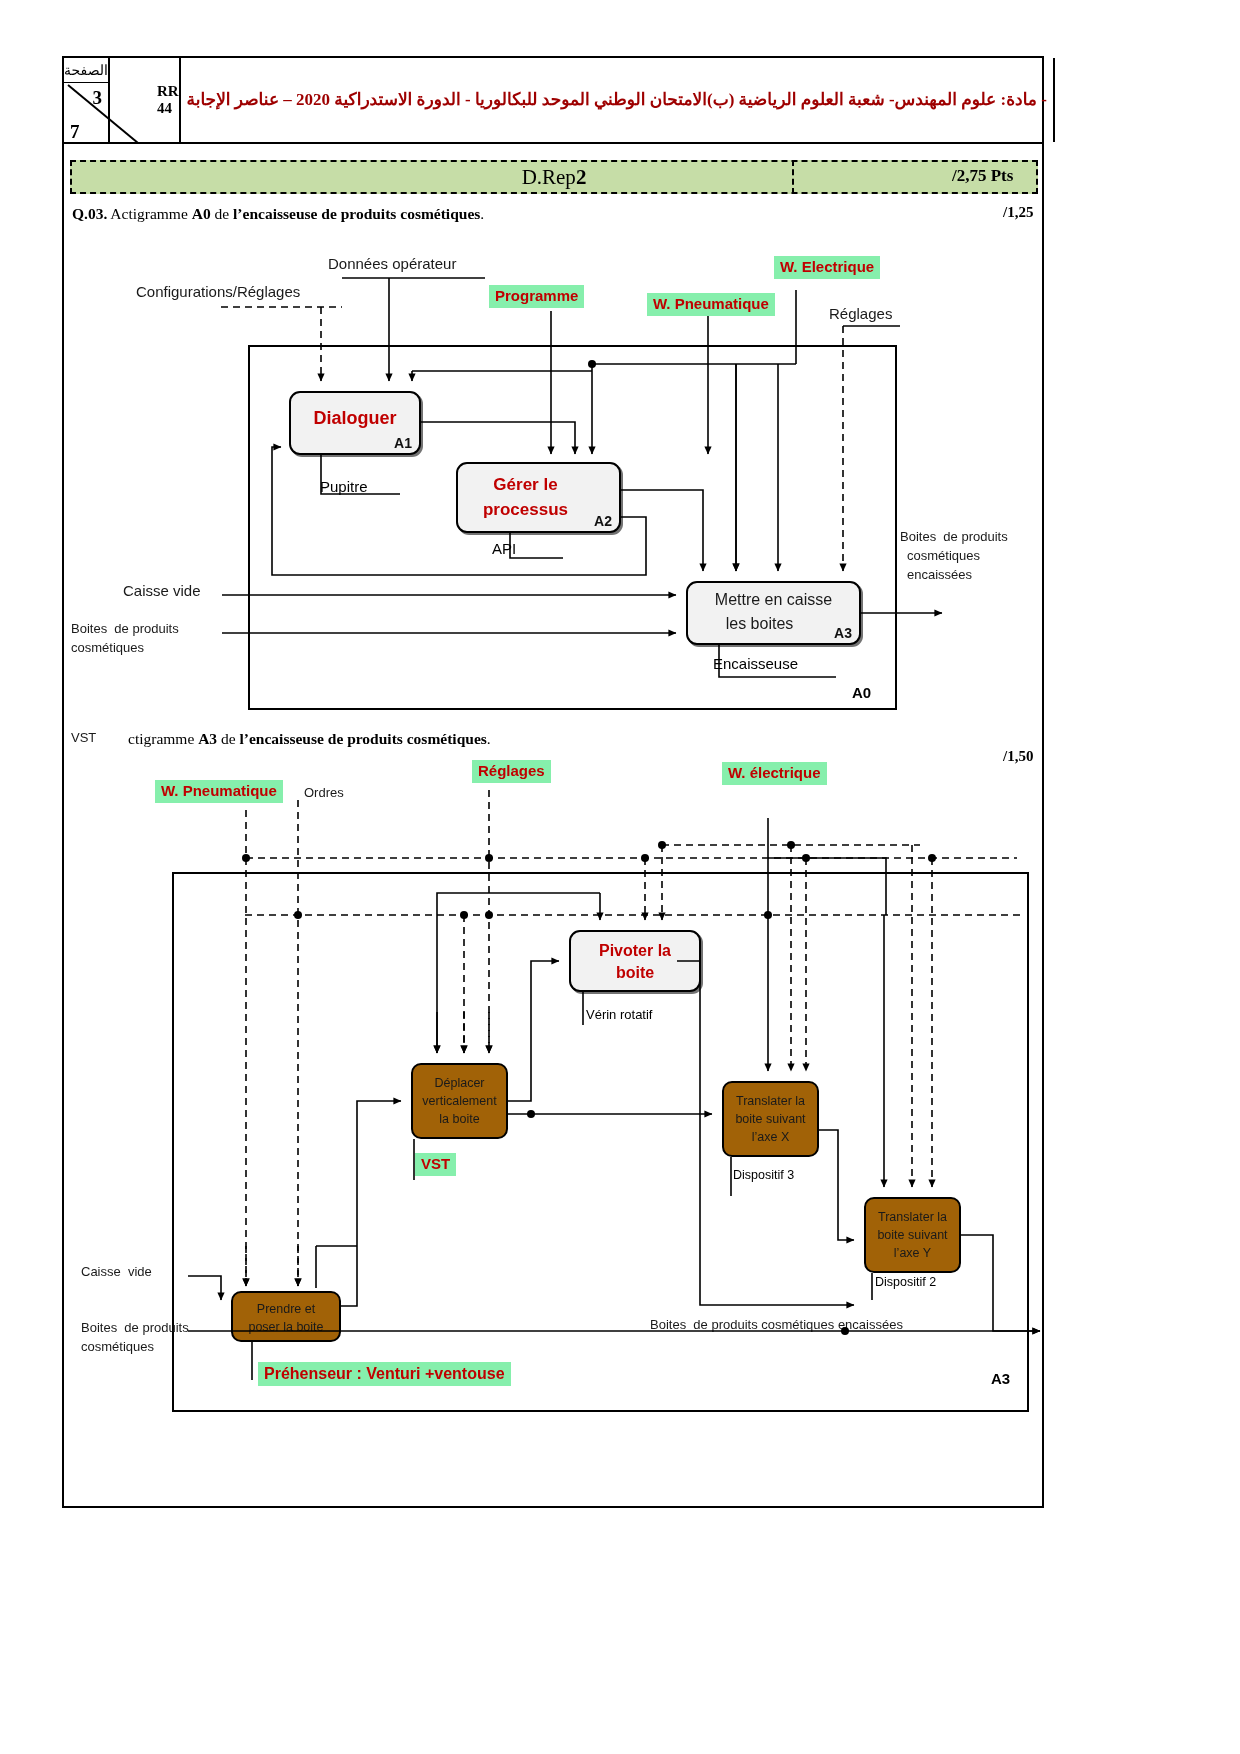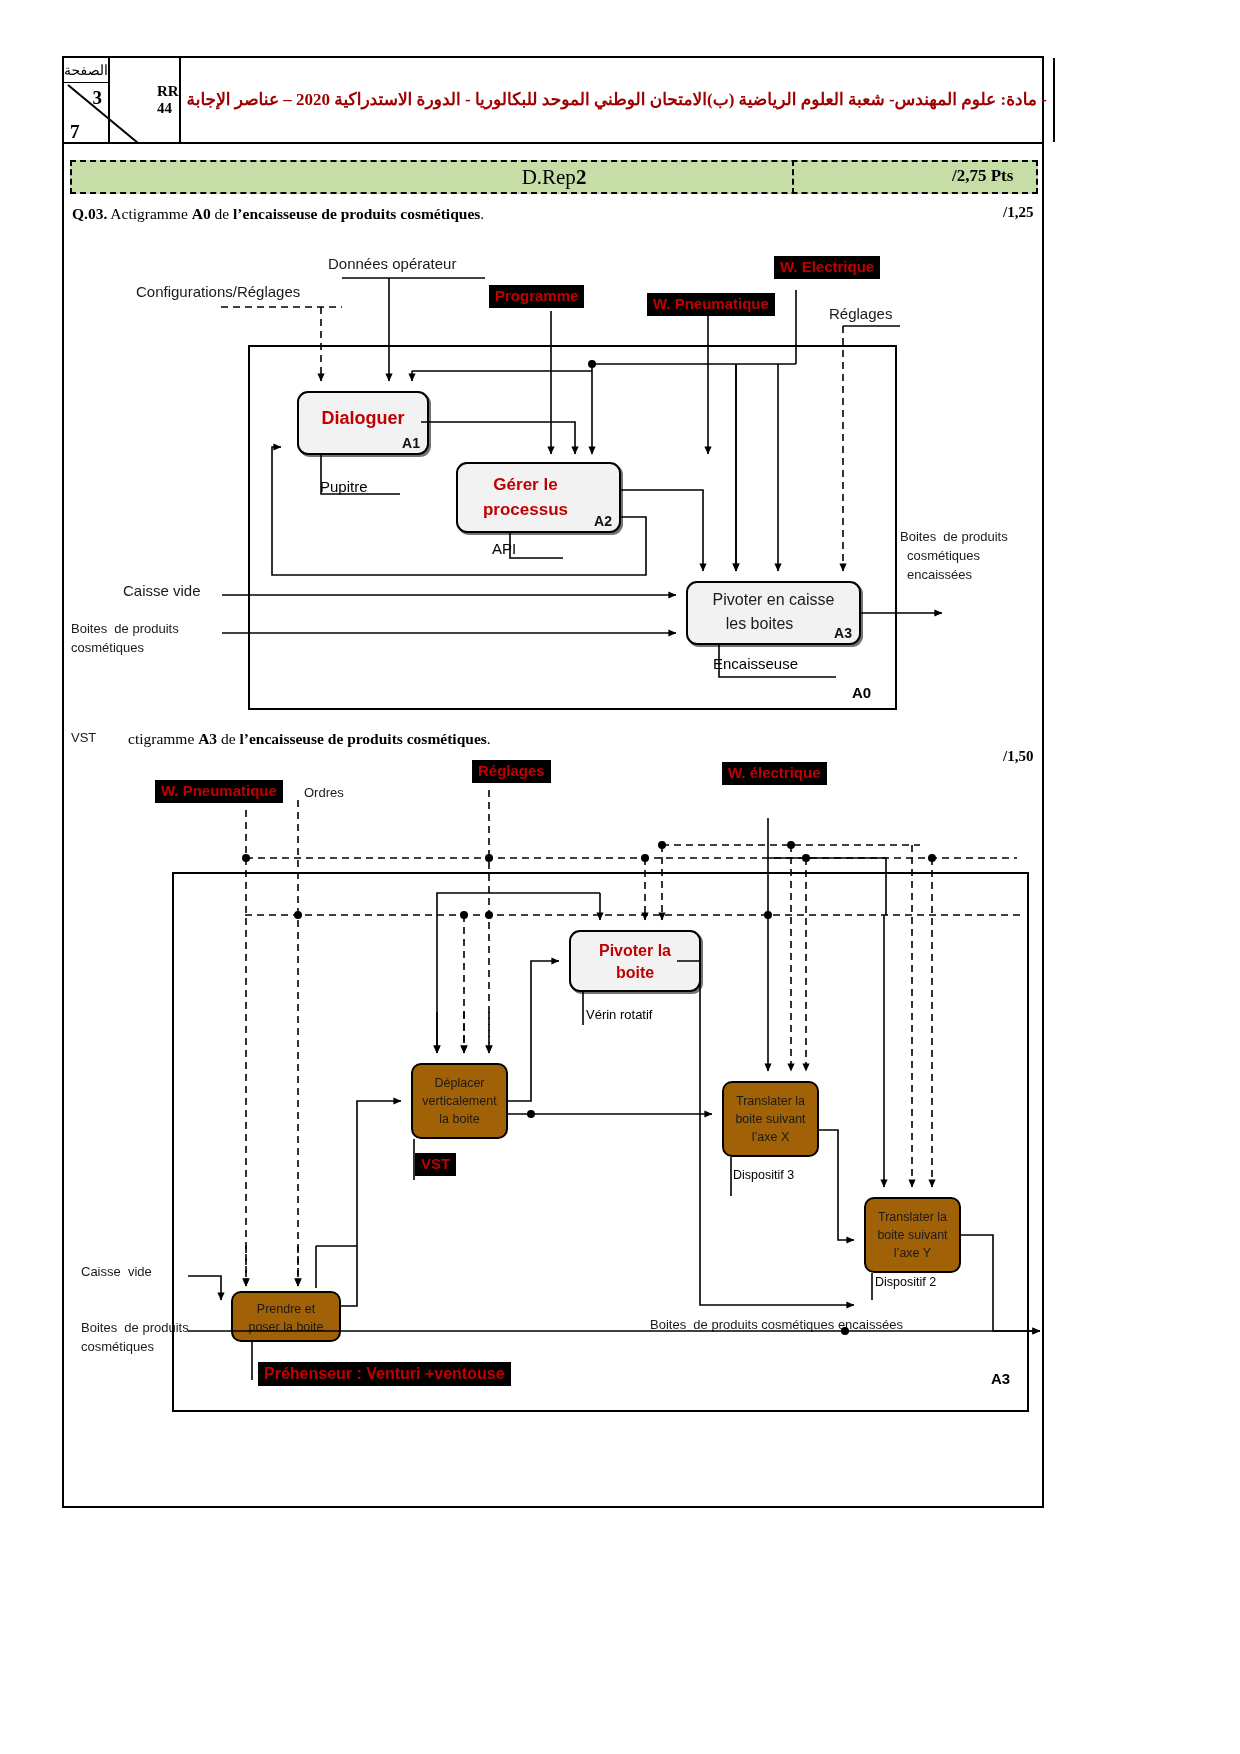--- a/index.html
+++ b/index.html
@@ -38,21 +38,21 @@
   
   .q-line{position:absolute;font-family:"Liberation Serif",serif;font-size:15.5px;white-space:nowrap;}
   .q-line b{font-weight:700;}
   .q-pts{position:absolute;font-family:"Liberation Serif",serif;font-weight:700;font-size:15px;}
 
   
   .lbl{position:absolute;font-family:"Liberation Sans",sans-serif;font-size:15px;line-height:1.25;white-space:pre;color:#1a1a1a;}
   .lbl.sm{font-size:13px;}
   .lbl.xs{font-size:12px;}
   .lbl.red{color:#c00000;font-weight:700;}
-  .hl{background:#000000;padding:2px 6px;}
+  .hl{background:#86efac;padding:2px 6px;}
 
   
   .abox{position:absolute;box-sizing:border-box;border:2.2px solid #000;border-radius:11px;background:#f2f2f2;
         box-shadow:2px 2px 0 rgba(0,0,0,.55);}
   .abox .t{position:absolute;left:0;right:0;text-align:center;font-family:"Liberation Sans",sans-serif;}
   .abox .code{position:absolute;right:7px;bottom:2px;font-family:"Liberation Sans",sans-serif;font-size:14px;font-weight:700;color:#111;}
 
   .abox2{position:absolute;box-sizing:border-box;border:2px solid #000;border-radius:10px;background:#a16207;}
 
   
@@ -114,35 +114,35 @@
   <div class="lbl" style="left:829px;top:305px;">Réglages</div>
 
   <div class="lbl" style="left:123px;top:582px;">Caisse vide</div>
   <div class="lbl sm" style="left:71px;top:621px;">Boites  de produits</div>
   <div class="lbl sm" style="left:71px;top:640px;">cosmétiques</div>
 
   <div class="lbl sm" style="left:900px;top:529px;">Boites  de produits</div>
   <div class="lbl sm" style="left:907px;top:548px;">cosmétiques</div>
   <div class="lbl sm" style="left:907px;top:567px;">encaissées</div>
 
-  <div class="abox" style="left:289px;top:391px;width:132px;height:64px;margin-left:8px;">
+  <div class="abox" style="left:289px;top:391px;width:132px;height:64px;">
     <div class="t lbl red" style="top:14px;left:0;right:0;position:absolute;text-align:center;font-size:18px;">Dialoguer</div>
     <div class="code">A1</div>
   </div>
   <div class="sup" style="left:320px;top:478px;">Pupitre</div>
 
   <div class="abox" style="left:456px;top:462px;width:165px;height:71px;">
     <div class="lbl red" style="position:absolute;top:10px;left:0;right:26px;text-align:center;font-size:17px;">Gérer le</div>
     <div class="lbl red" style="position:absolute;top:35px;left:0;right:26px;text-align:center;font-size:17px;">processus</div>
     <div class="code">A2</div>
   </div>
   <div class="sup" style="left:492px;top:540px;">API</div>
 
   <div class="abox" style="left:686px;top:581px;width:175px;height:64px;">
-    <div class="lbl" style="position:absolute;top:7px;left:0;right:0;text-align:center;font-size:16px;">Pivoter en caisse</div>
+    <div class="lbl" style="position:absolute;top:7px;left:0;right:0;text-align:center;font-size:16px;">Mettre en caisse</div>
     <div class="lbl" style="position:absolute;top:31px;left:0;right:28px;text-align:center;font-size:16px;">les boites</div>
     <div class="code">A3</div>
   </div>
   <div class="sup" style="left:713px;top:655px;">Encaisseuse</div>
 
   <div class="lbl sm" style="left:71px;top:730px;">VST</div>
   <div class="q-line" style="left:128px;top:730px;">
     <span>ctigramme </span><b>A3</b><span> de </span><b>l’encaisseuse de produits cosmétiques</b><span>.</span>
   </div>
   <div class="q-pts" style="left:1003px;top:748px;">/1,50</div>

